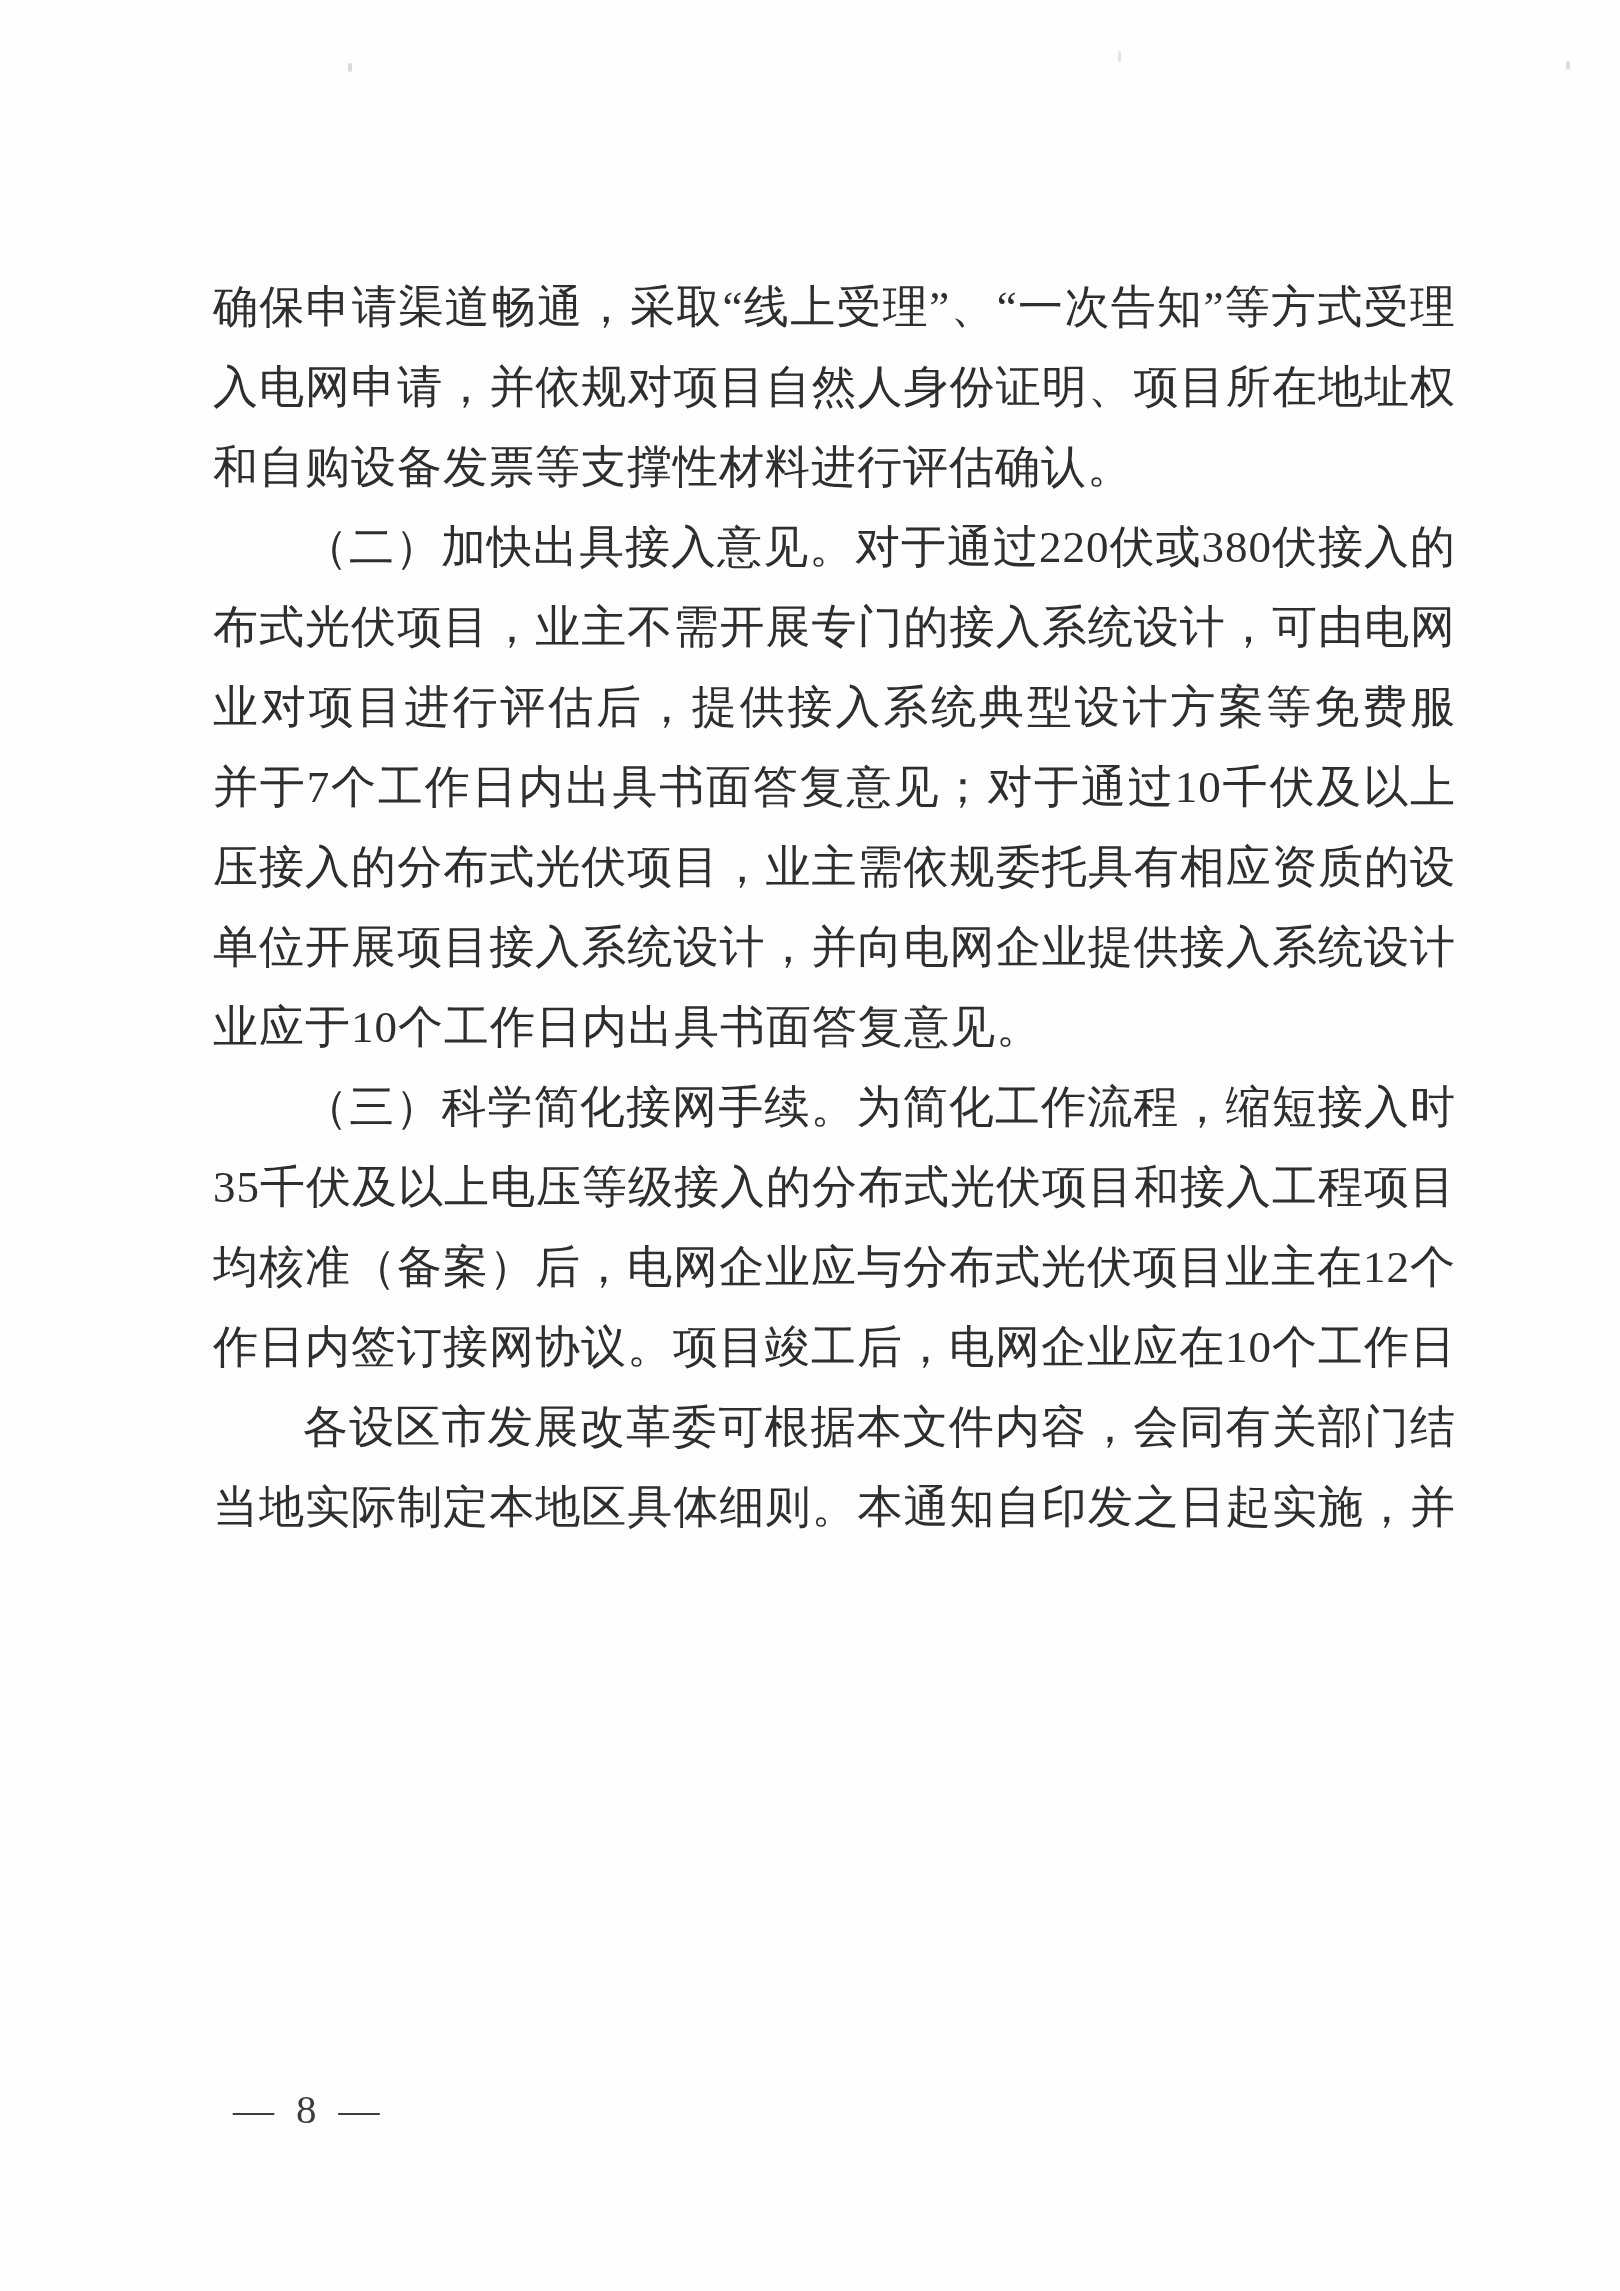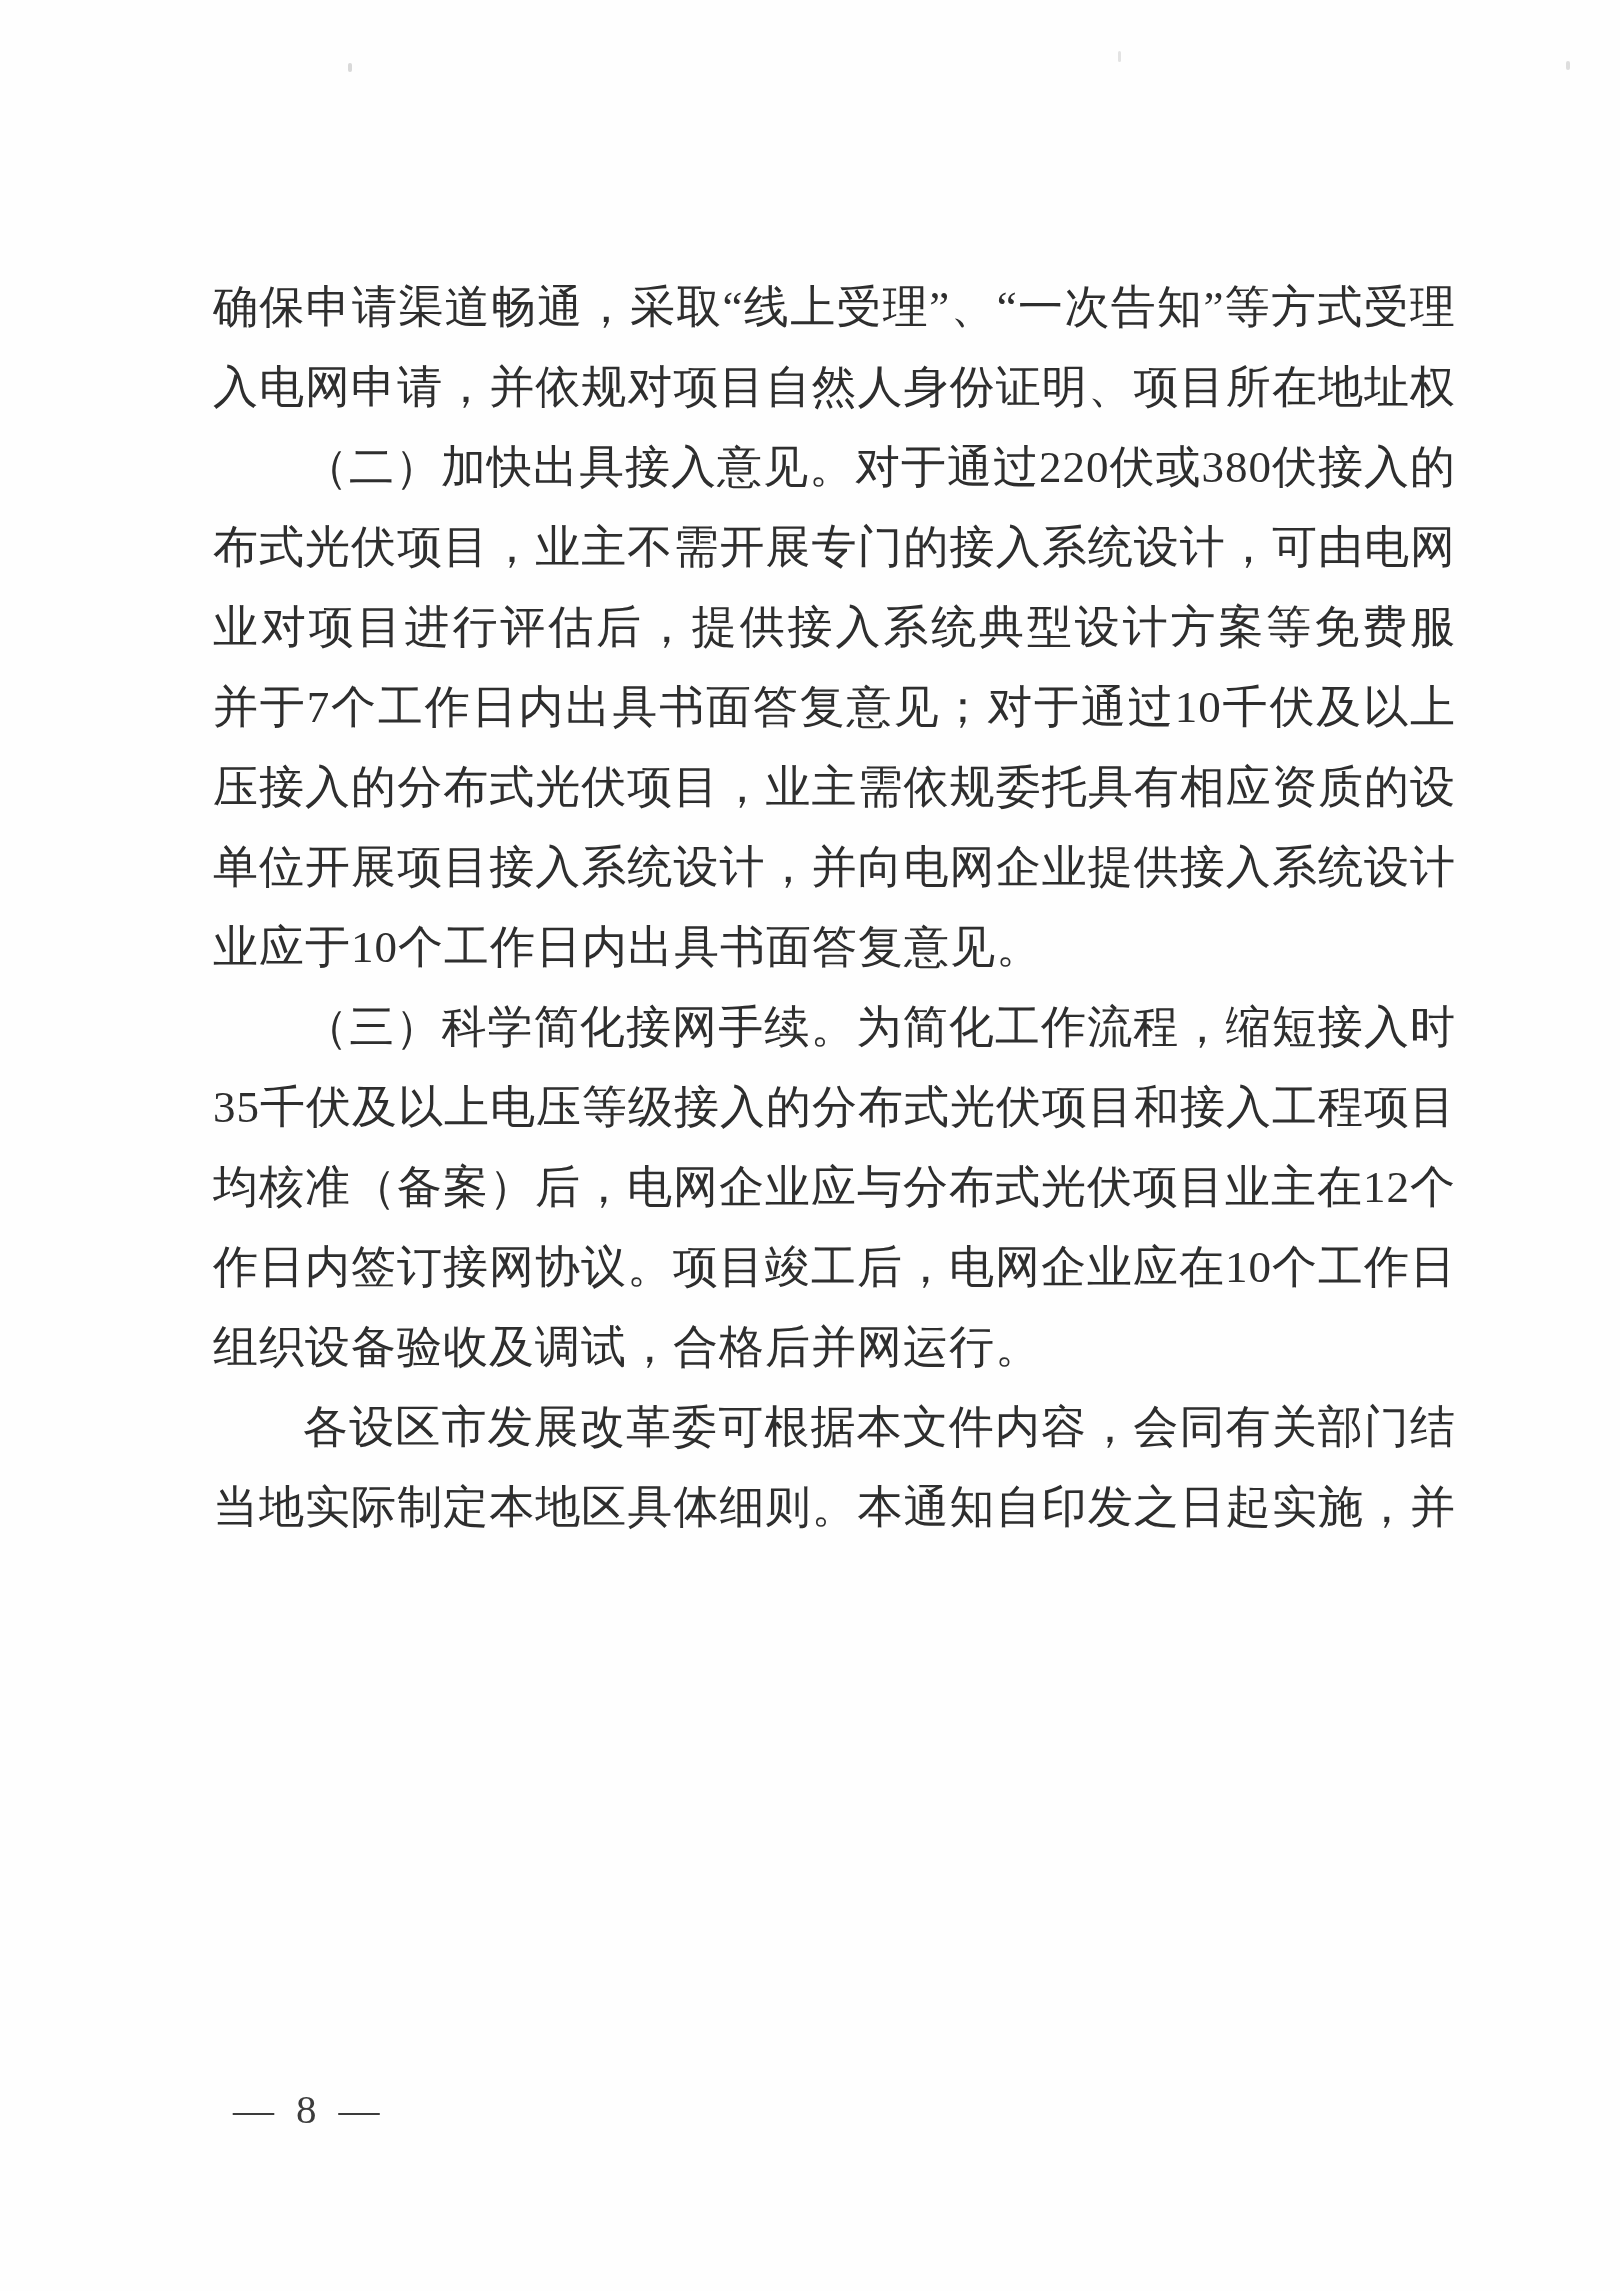--- a/index.html
+++ b/index.html
@@ -67,32 +67,32 @@
 
 <div class="page">
 
   <span class="speck s1"></span>
   <span class="speck s2"></span>
   <span class="speck s3"></span>
 
   <div class="text-block">
     <div class="line j">确保申请渠道畅通，采取“线上受理”、“一次告知”等方式受理接</div>
     <div class="line j">入电网申请，并依规对项目自然人身份证明、项目所在地址权属</div>
+    <div class="line">和自购设备发票等支撑性材料进行评估确认。</div>
     <div class="line j ind">（二）加快出具接入意见。对于通过220伏或380伏接入的分</div>
     <div class="line j">布式光伏项目，业主不需开展专门的接入系统设计，可由电网企</div>
     <div class="line j">业对项目进行评估后，提供接入系统典型设计方案等免费服务，</div>
     <div class="line j">并于7个工作日内出具书面答复意见；对于通过10千伏及以上电</div>
     <div class="line j">压接入的分布式光伏项目，业主需依规委托具有相应资质的设计</div>
     <div class="line j">单位开展项目接入系统设计，并向电网企业提供接入系统设计方</div>
     <div class="line">业应于10个工作日内出具书面答复意见。</div>
     <div class="line j ind">（三）科学简化接网手续。为简化工作流程，缩短接入时限，</div>
     <div class="line j">35千伏及以上电压等级接入的分布式光伏项目和接入工程项目</div>
     <div class="line j">均核准（备案）后，电网企业应与分布式光伏项目业主在12个工</div>
     <div class="line j">作日内签订接网协议。项目竣工后，电网企业应在10个工作日内</div>
-    <div class="line">组织设备验收及调试，合格后并网运行。</div>
     <div class="line j ind">各设区市发展改革委可根据本文件内容，会同有关部门结合</div>
     <div class="line j">当地实际制定本地区具体细则。本通知自印发之日起实施，并根</div>
   </div>
 
   <div class="footer">— 8 —</div>
 
 </div>
 
 
 </body></html>

